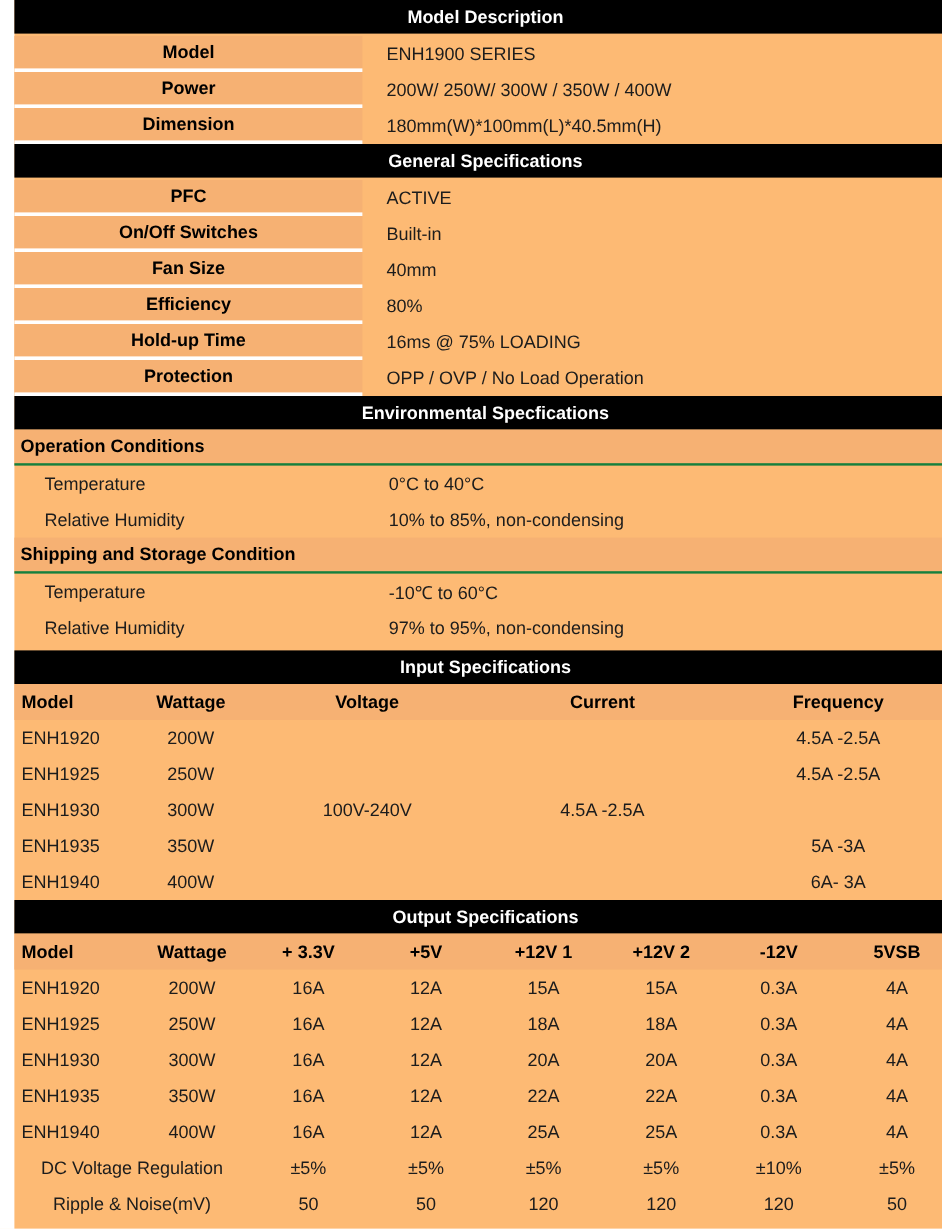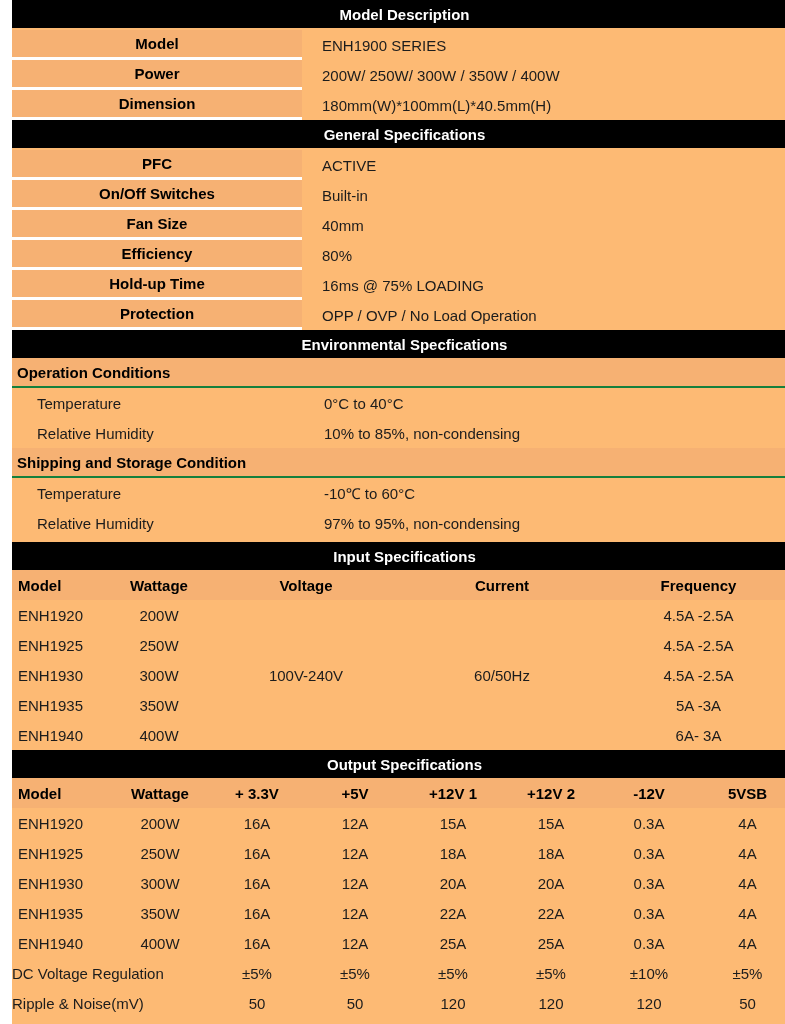--- a/index.html
+++ b/index.html
@@ -47,21 +47,21 @@
   
   .out-grid { display:grid; grid-template-columns:100px 96px 98px 98px 98px 98px 98px 1fr; }
 
   .grid-header {
     background:var(--orange); height:30px; align-items:center;
     font-weight:bold; color:#000;
   }
   .grid-row { height:30px; align-items:center; }
   .c-left { text-align:left; padding-left:6px; }
   .c-center { text-align:center; }
-  .footer-label { grid-column:1 / span 2; }
+  .footer-label { grid-column:1 / span 2; text-align:center; }
 
   :root { --orange:#F6B173; }
 </style>
 </head>
 <body>
 
 <div class="page">
 
   <div class="black-bar">
     <span>Model Description</span>
@@ -158,21 +158,20 @@
       <div class="c-left">ENH1925</div>
       <div class="c-center">250W</div>
       <div class="c-center"></div>
       <div class="c-center"></div>
       <div class="c-center">4.5A -2.5A</div>
     </div>
     <div class="in-grid grid-row">
       <div class="c-left">ENH1930</div>
       <div class="c-center">300W</div>
       <div class="c-center">100V-240V</div>
-      <div class="c-center">60/50Hz</div>
       <div class="c-center">4.5A -2.5A</div>
     </div>
     <div class="in-grid grid-row">
       <div class="c-left">ENH1935</div>
       <div class="c-center">350W</div>
       <div class="c-center"></div>
       <div class="c-center"></div>
       <div class="c-center">5A -3A</div>
     </div>
     <div class="in-grid grid-row">

